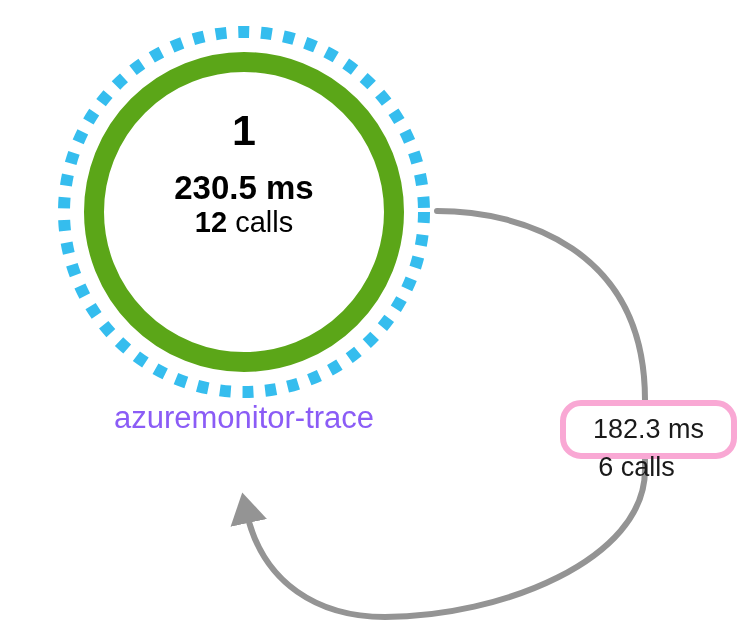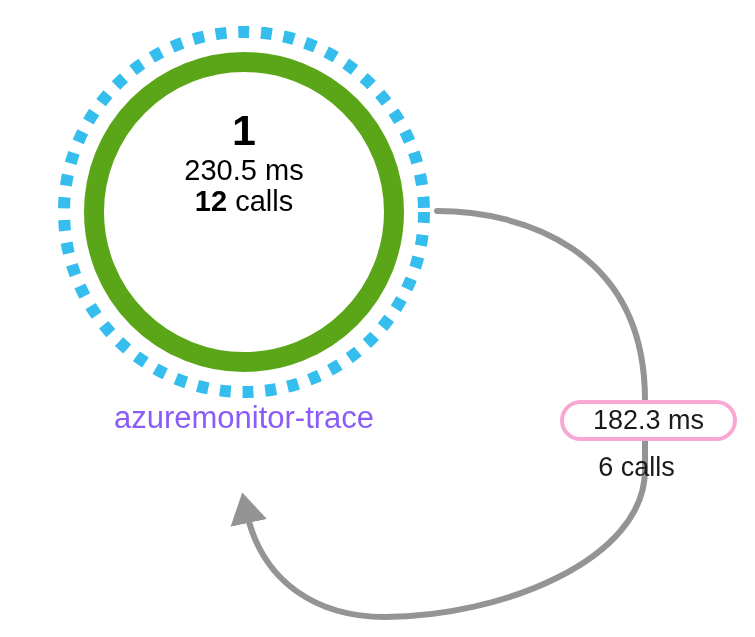--- a/index.html
+++ b/index.html
@@ -42,24 +42,24 @@
     letter-spacing: 0px;
     display: block;
     margin-bottom: 1px;
   }
   .node-sub {
     font-size: 29px;
     font-weight: normal;
     display: block;
   }
   .node-duration {
-    font-size: 29px;
-    font-weight: normal;
+    font-size: 33px;
+    font-weight: bold;
     display: block;
-    margin-top: 1px;
+    margin-top: 17px;
   }
   .node-calls {
     font-size: 29px;
     display: block;
     margin-top: 1px;
   }
   .node-calls .num { font-weight: bold; }
   .node-calls .unit { font-weight: normal; }
 
   .node-label {
@@ -72,23 +72,23 @@
     color: #8b5cf6;
     white-space: nowrap;
     user-select: none;
   }
 
   .edge-badge {
     position: absolute;
     left: 560px;
     top: 400px;
     width: 177px;
-    height: 41px;
+    height: 59px;
     box-sizing: border-box;
-    border: 4px solid #f9a8d4;
+    border: 6px solid #f9a8d4;
     border-radius: 21px;
     background: #ffffff;
     display: flex;
     align-items: center;
     justify-content: center;
     font-size: 27px;
     color: #1a1a1a;
     white-space: nowrap;
     user-select: none;
   }

